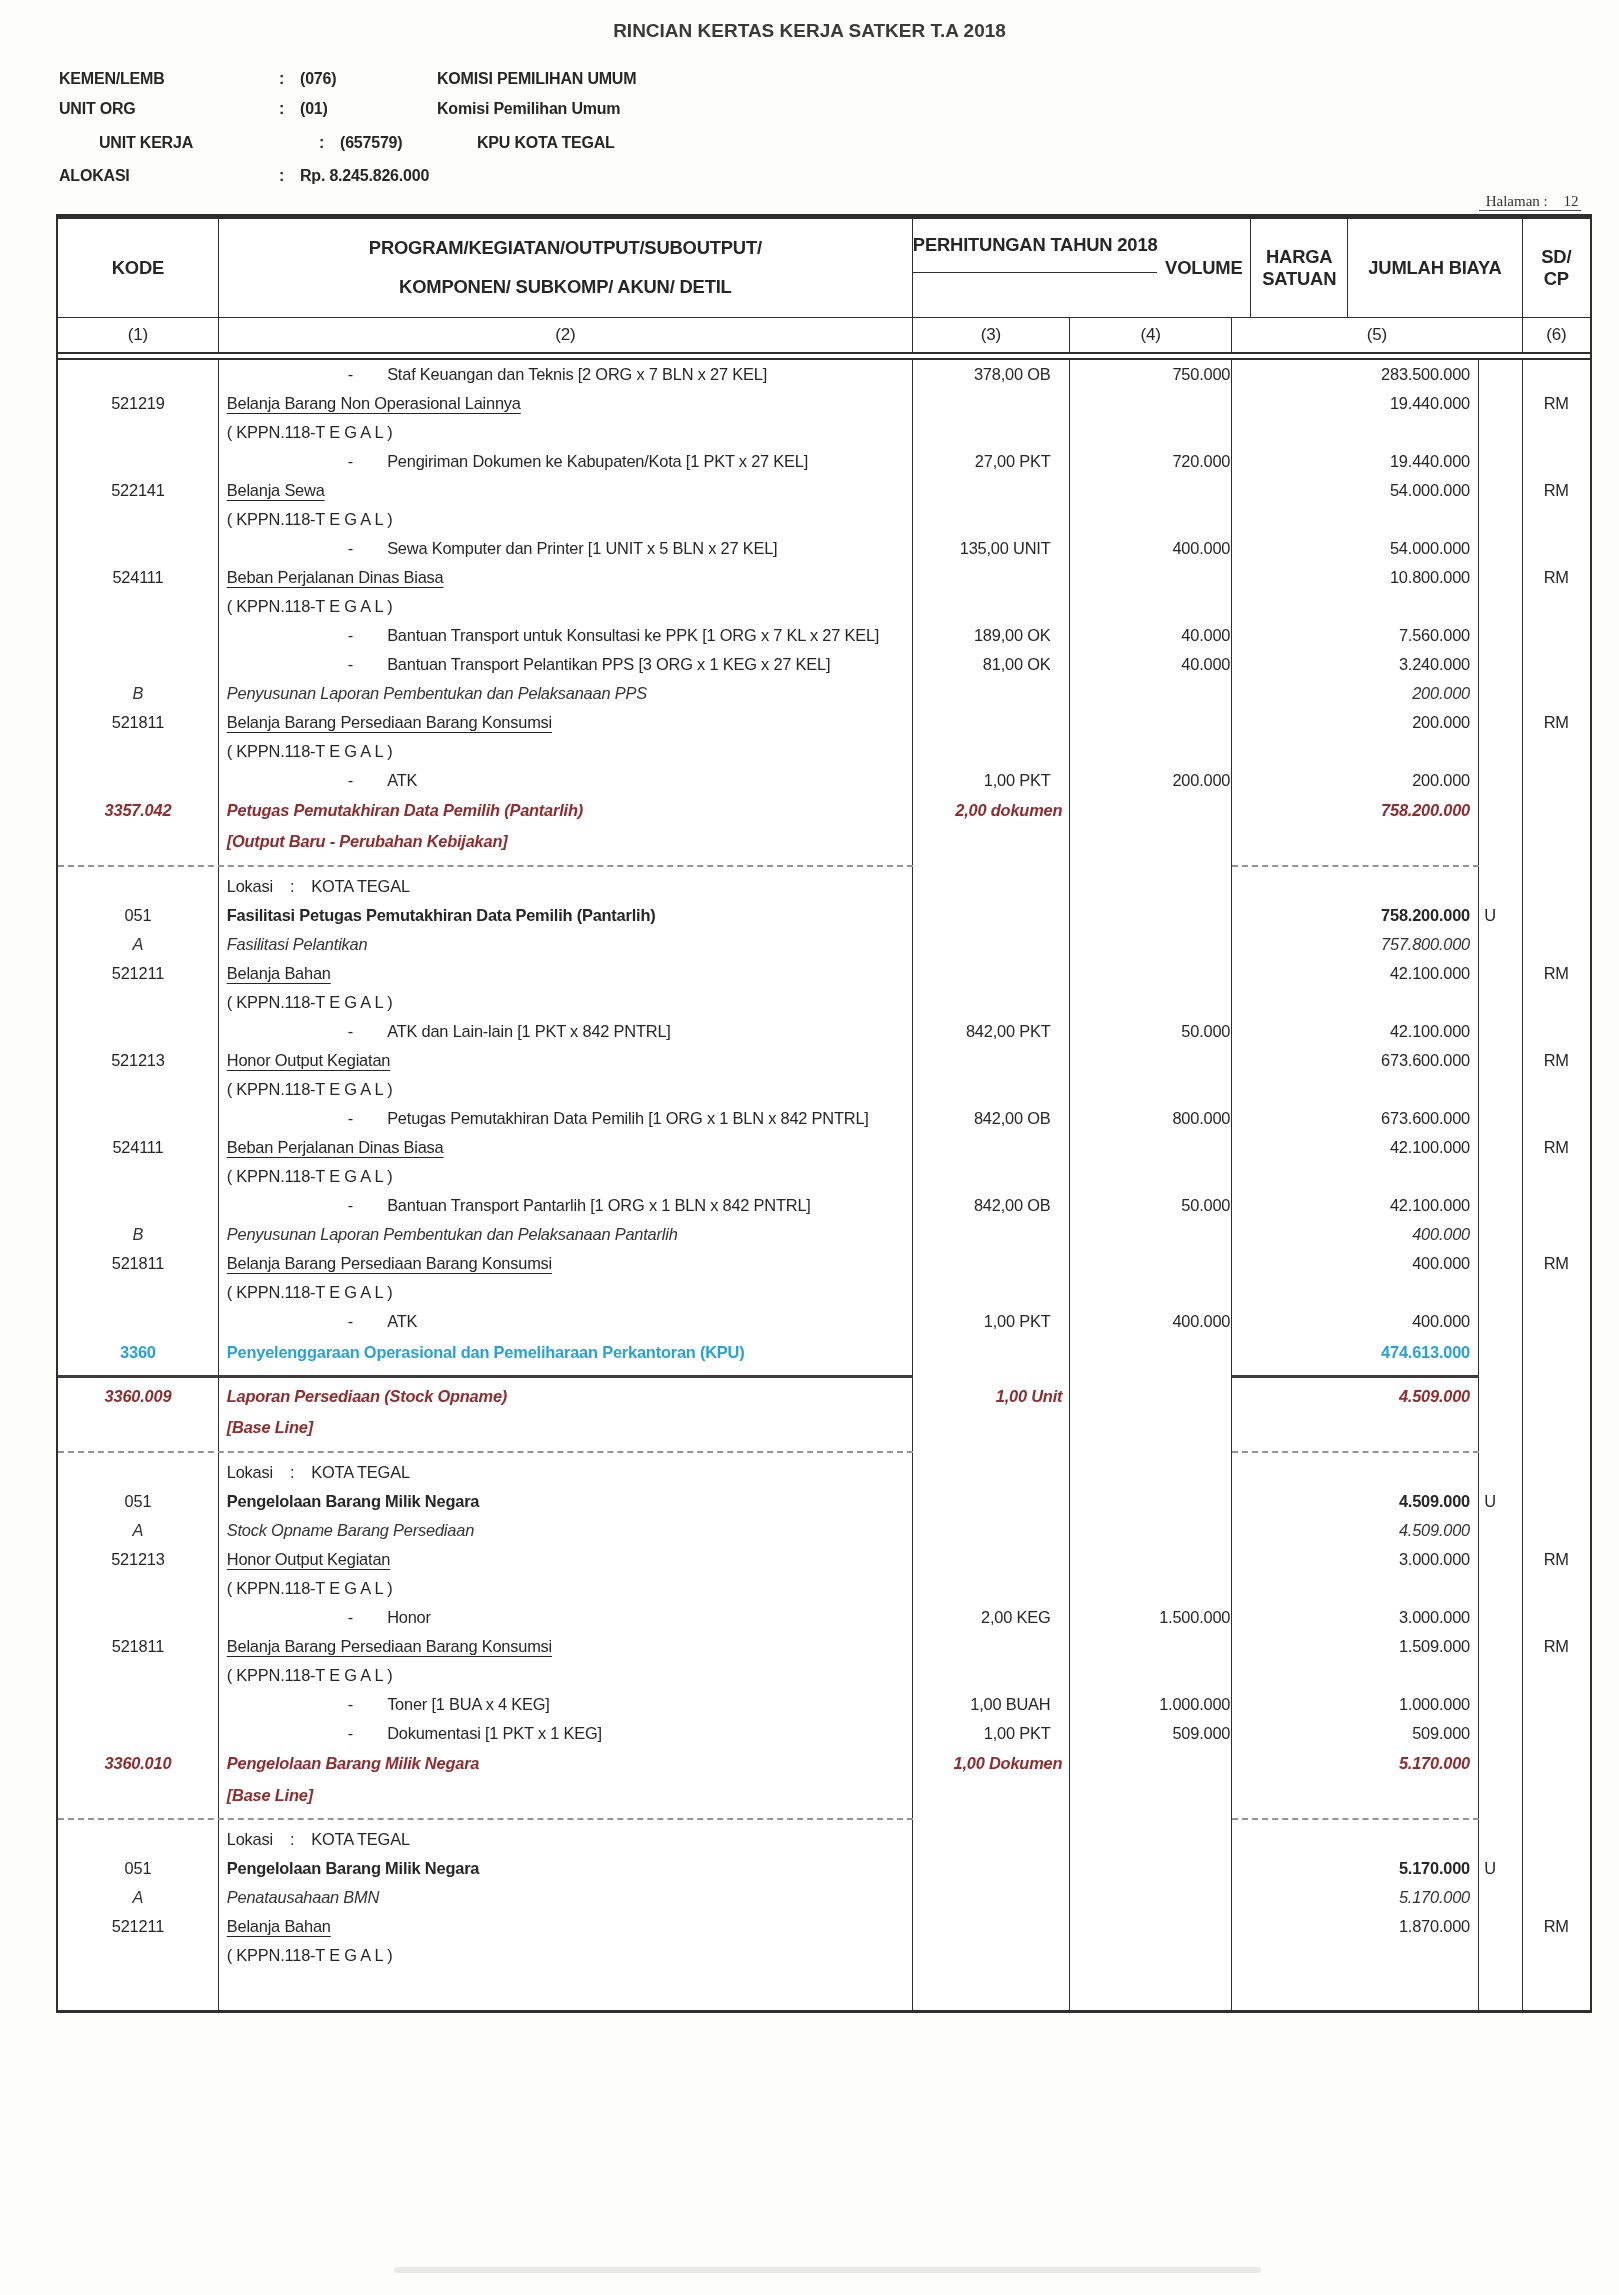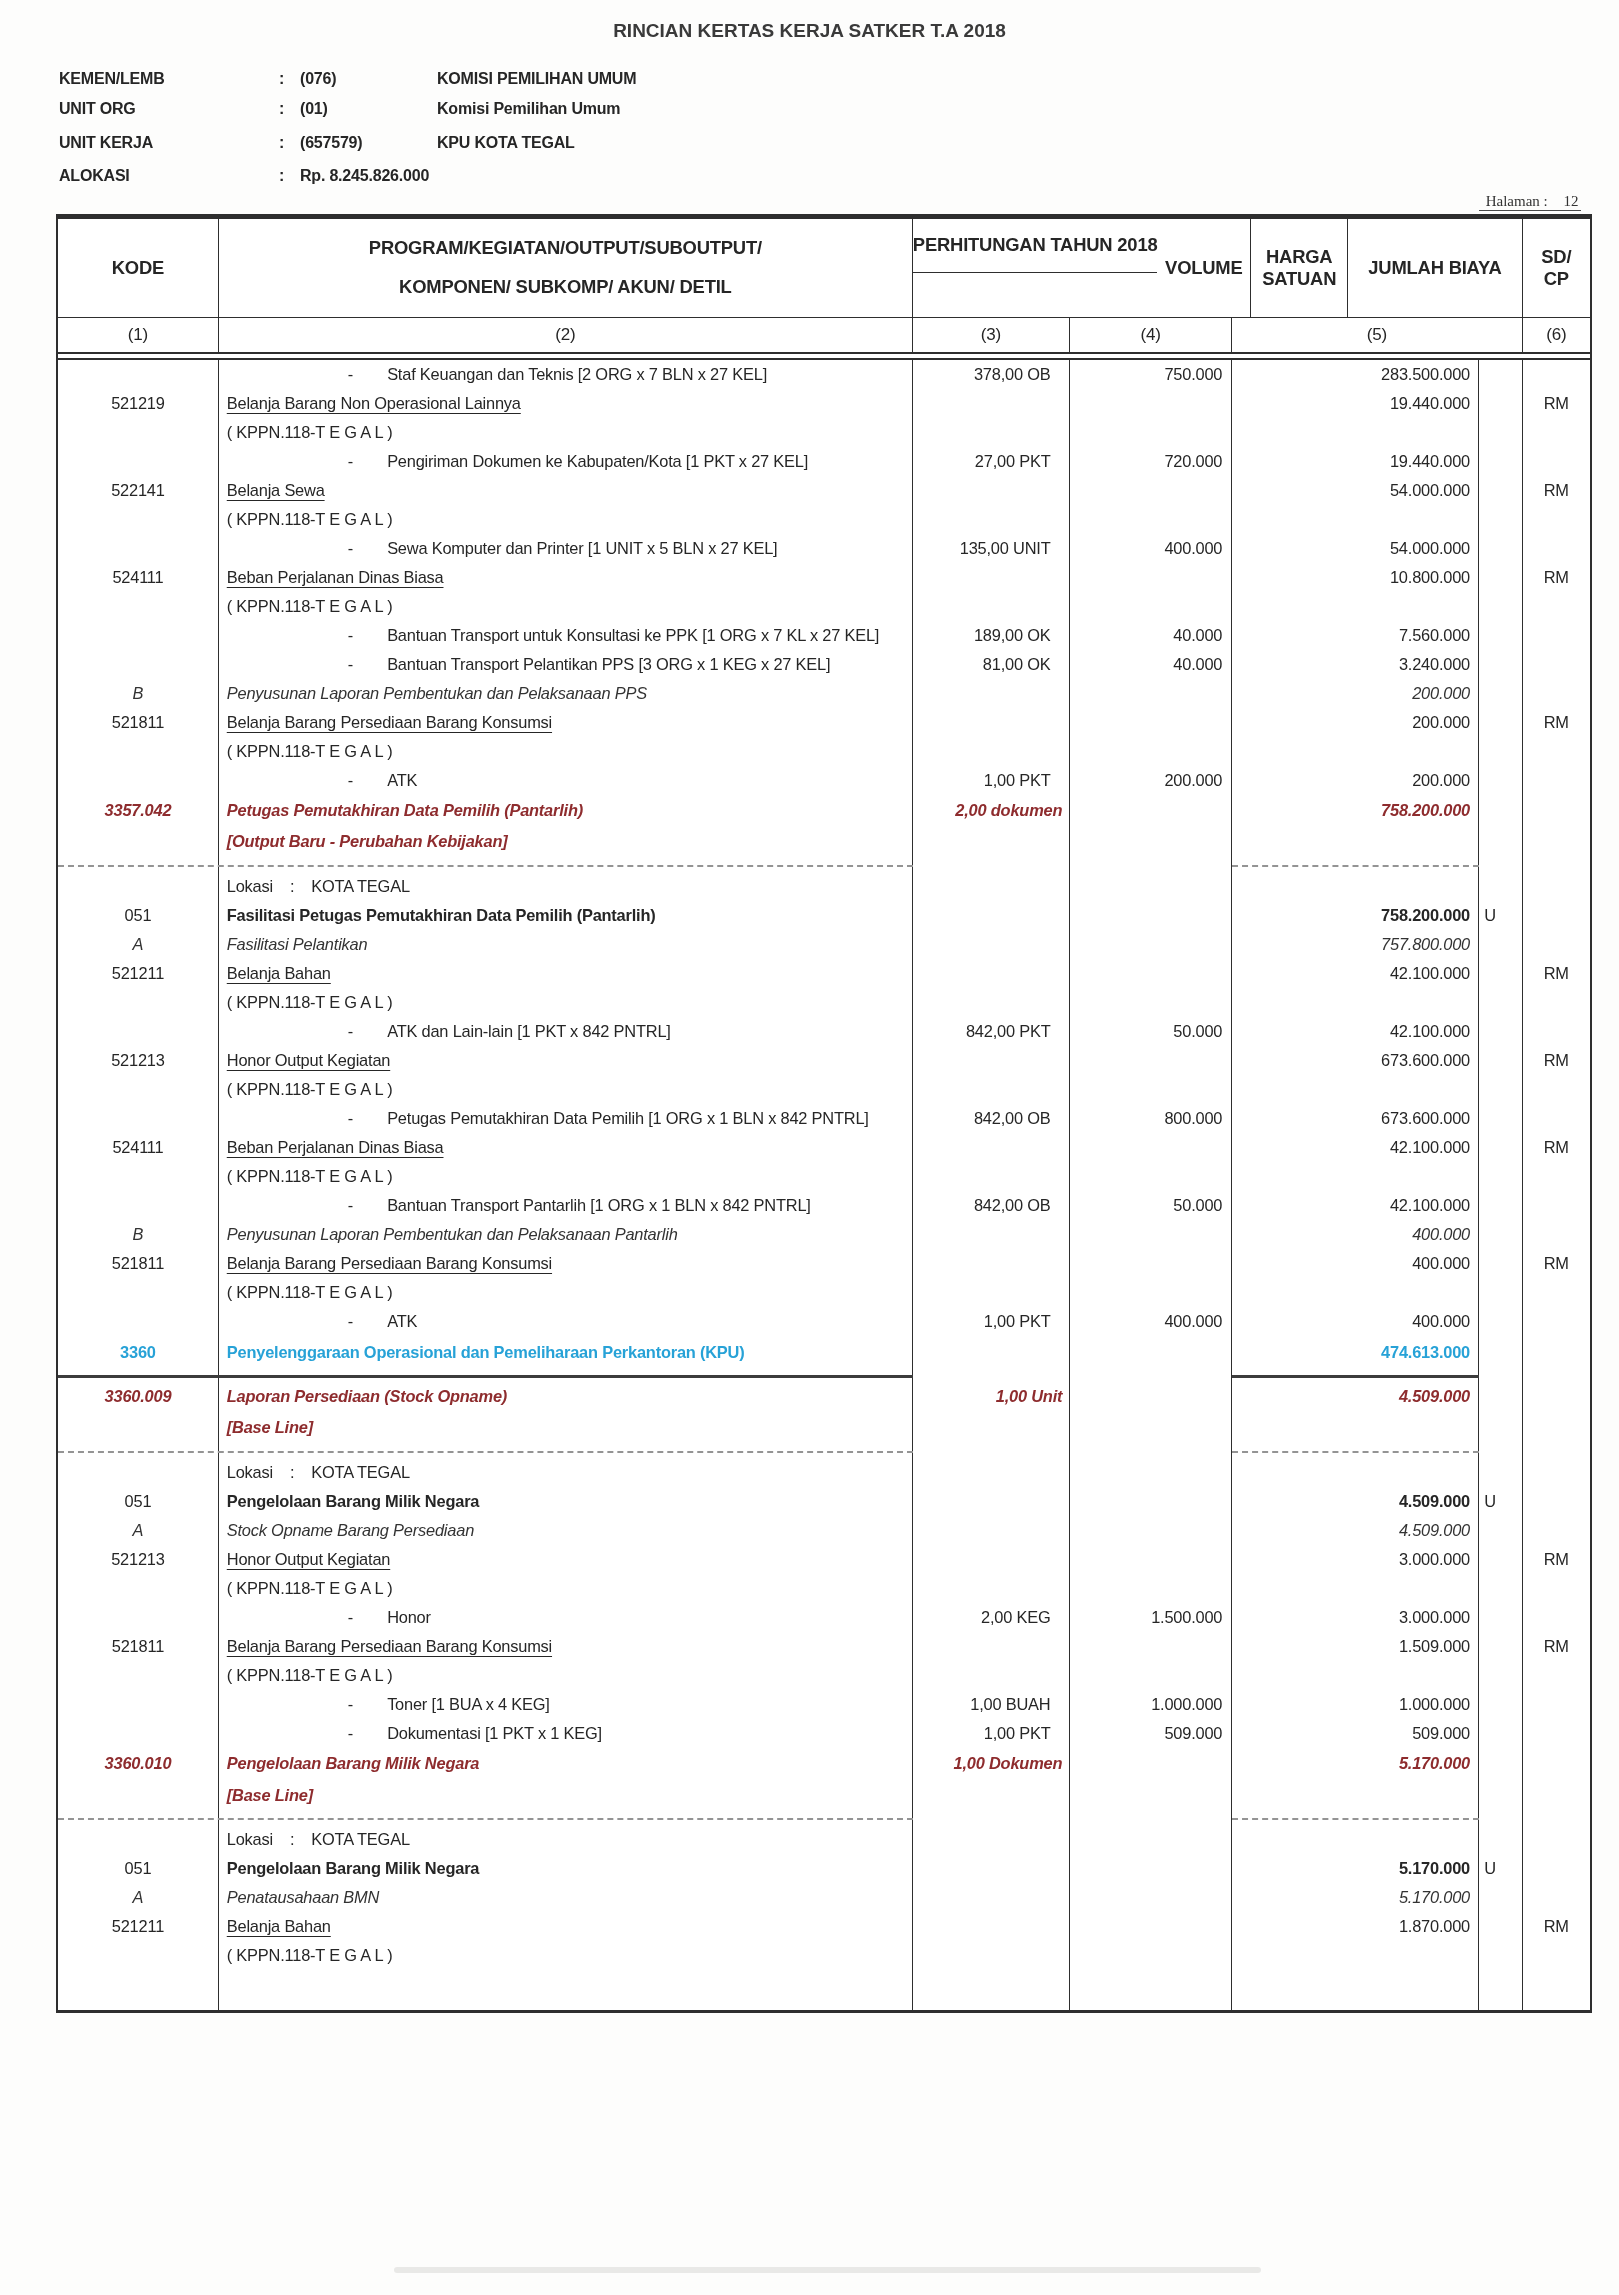--- a/index.html
+++ b/index.html
@@ -58,21 +58,21 @@
   .n6{width:4.4%;}
   .dbl{height:7.9px;border-top:2px solid var(--ln);border-bottom:2px solid var(--ln);}
 
   
   .data{flex:1;display:flex;flex-direction:column;font-size:16.4px;}
   .row{display:flex;align-items:center;position:relative;height:29px;flex:none;}
   .c{height:100%;display:flex;align-items:center;overflow:visible;white-space:nowrap;}
   .c1{width:10.5%;border-right:1.3px solid var(--ln);justify-content:center;}
   .c2{width:45.3%;border-right:1.3px solid var(--ln);padding-left:7.9px;}
   .c3{width:10.25%;border-right:1.3px solid var(--ln);justify-content:flex-end;padding-right:18.4px;}
-  .c4{width:10.6%;border-right:1.3px solid var(--ln);justify-content:flex-end;padding-right:9px;text-align:right;}
+  .c4{width:10.6%;border-right:1.3px solid var(--ln);justify-content:flex-end;padding-right:1px;text-align:right;}
   .c5{width:16.1%;border-right:1.3px solid var(--ln);justify-content:flex-end;padding-right:7.9px;}
   .c6{width:2.85%;border-right:1.3px solid var(--ln);padding-left:5.3px;}
   .c7{width:4.4%;justify-content:center;}
 
   .detail .c2{padding-left:129px;gap:34px;}
   .akun .c2 .txt{text-decoration:underline;text-underline-offset:3.9px;text-decoration-thickness:1.3px;}
   .subkomp{font-style:italic;color:#333;}
   .komponen .c2,.komponen .c5{font-weight:700;}
   .output,.output2{color:var(--red);font-weight:700;font-style:italic;height:31.5px;}
   .output .c3{padding-right:6.6px;}
@@ -103,21 +103,21 @@
     <span class="info-colon">:</span>
     <span class="info-code">(076)</span>
     <span class="info-name">KOMISI PEMILIHAN UMUM</span>
   </div>
   <div class="info-row">
     <span class="info-label">UNIT ORG</span>
     <span class="info-colon">:</span>
     <span class="info-code">(01)</span>
     <span class="info-name">Komisi Pemilihan Umum</span>
   </div>
-  <div class="info-row" style="margin-top:3.9px;">
+  <div class="info-row" style="margin-top:3.9px;margin-left:40px;">
     <span class="info-label">UNIT KERJA</span>
     <span class="info-colon">:</span>
     <span class="info-code">(657579)</span>
     <span class="info-name">KPU KOTA TEGAL</span>
   </div>
   <div class="info-row" style="margin-top:3.9px;">
     <span class="info-label">ALOKASI</span>
     <span class="info-colon">:</span>
     <span style="font-weight:700">Rp. 8.245.826.000</span>
   </div>

